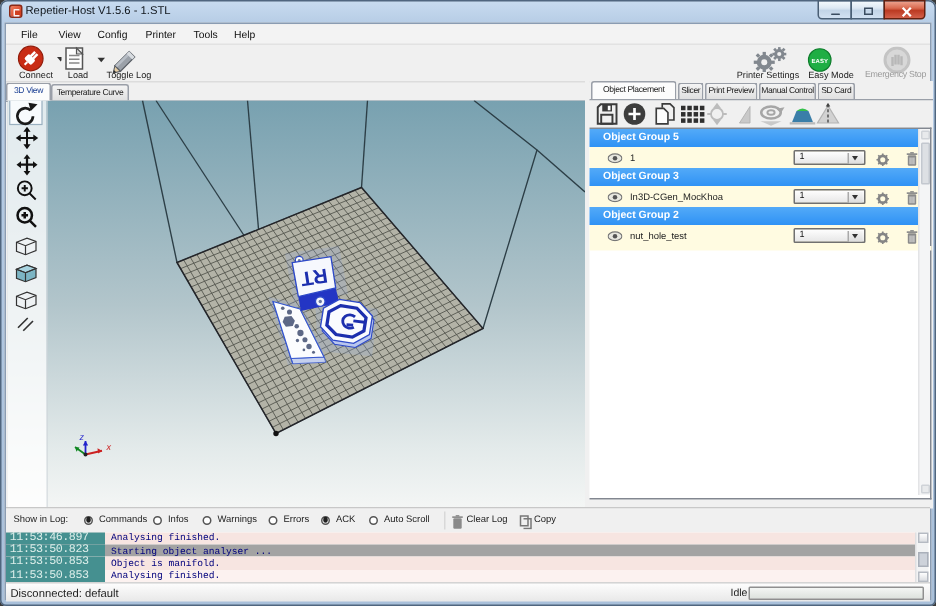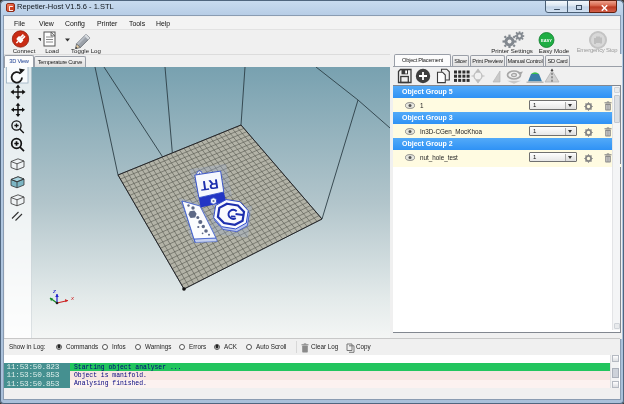--- a/index.html
+++ b/index.html
@@ -424,22 +424,28 @@
           <rect x="0.5" y="1.2" width="7" height="1.1" fill="#8a8a8a"></rect>
           <rect x="2.8" y="0.4" width="2.4" height="1" fill="#8a8a8a"></rect>
         </svg>
 <span class="flbl" style="left:307px;">Clear Log</span>
 <svg class="abs" style="left:342px;top:3.5px" width="9" height="10" viewBox="0 0 9 10">
           <path d="M1,1 h5 v6.5 h-5 z M3,2.8 h5 v6.5 h-5" fill="none" stroke="#777" stroke-width="1"></path>
         </svg>
 <span class="flbl" style="left:352px;">Copy</span>
 </div>
 <div class="abs" style="left:0;top:338.5px;width:616px;height:33.5px;background:#fff;">
-<div class="logrow" style="top:8.7px;background:#22c55e;"><span class="lr-t">11:53:50.823</span><span class="lr-m">Starting object analyser ...</span></div>
+<div class="logrow" style="top:0.5px;background:#f7e5e1;"><span class="lr-t">11:53:46.897</span><span class="lr-m">Analysing finished.</span></div>
+<div class="logrow" style="top:8.7px;background:#a3a3a3;"><span class="lr-t">11:53:50.823</span><span class="lr-m">Starting object analyser ...</span></div>
 <div class="logrow" style="top:16.9px;background:#f7e5e1;"><span class="lr-t">11:53:50.853</span><span class="lr-m">Object is manifold.</span></div>
 <div class="logrow" style="top:25.099999999999998px;background:#fcf2f0;"><span class="lr-t">11:53:50.853</span><span class="lr-m">Analysing finished.</span></div>
 <div class="abs" style="right:1px;top:0;width:9px;height:33px;background:#f2f3f4;border-left:1px solid #dfe0e2;">
 <div class="abs" style="left:1px;top:0px;width:7px;height:7px;background:linear-gradient(#fefefe,#dcdee2);border:0.5px solid #b5bac2;"></div>
 <div class="abs" style="left:1px;bottom:0px;width:7px;height:7px;background:linear-gradient(#fefefe,#dcdee2);border:0.5px solid #b5bac2;"></div>
 <div class="abs" style="left:1px;top:13px;width:7px;height:10px;background:#cdd2da;border:0.5px solid #aab0ba;"></div>
 </div>
 </div>
+<div class="abs" style="left:0;top:372px;width:616px;height:13px;background:linear-gradient(#fdfdfd,#e8e8e8);border-top:1px solid #d4d4d4;">
+<span class="abs" style="left:3px;top:2px;font-size:7.5px;color:#222;">Disconnected: default</span>
+<span class="abs" style="left:483px;top:2.5px;font-size:7px;color:#222;">Idle</span>
+<div class="abs" style="left:495px;top:2px;width:117px;height:9px;border:1px solid #8f8f8f;background:linear-gradient(#f4f6f4,#dde2dd);border-radius:1px;"></div>
+</div>
 </div>
 </div>
 </body></html>

